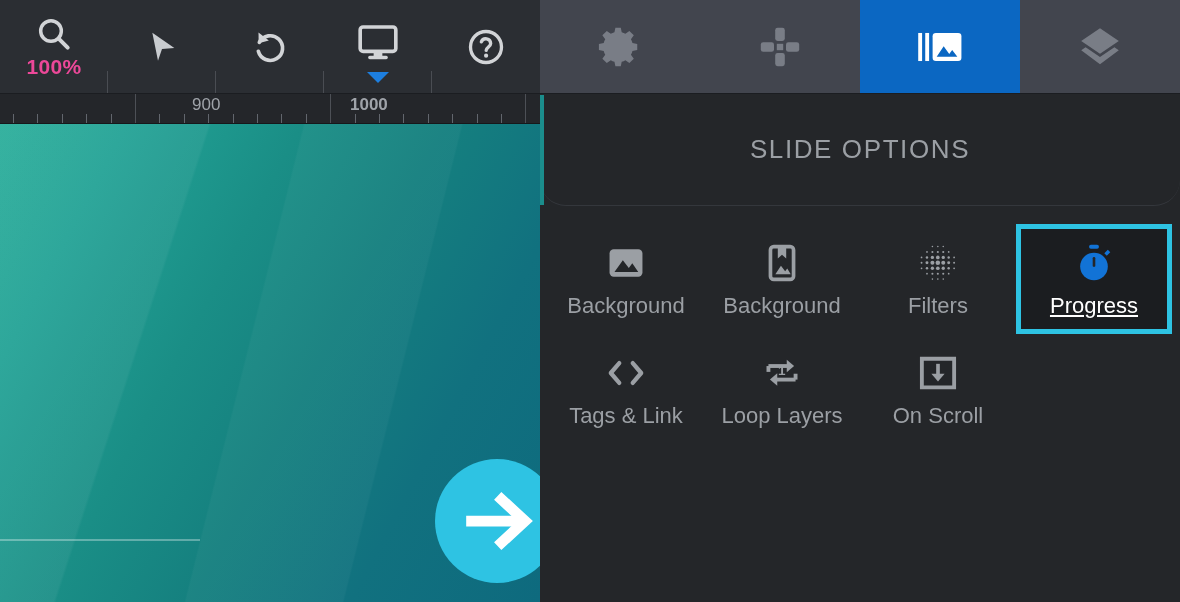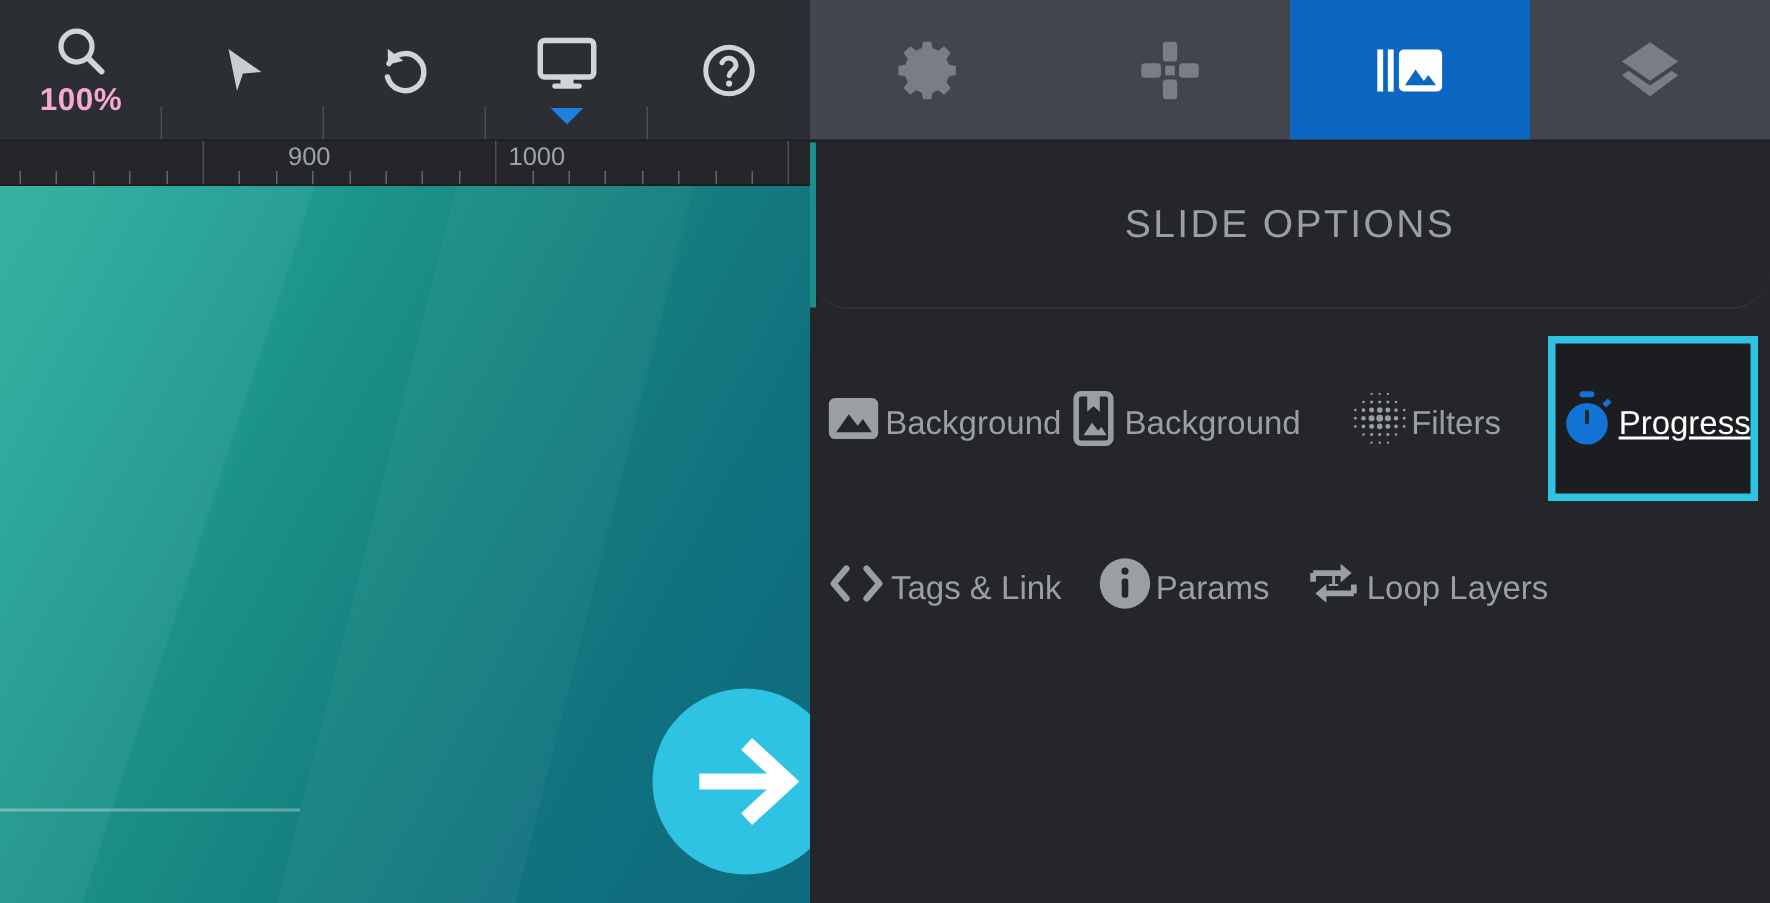--- a/index.html
+++ b/index.html
@@ -26,21 +26,21 @@
     display:flex; align-items:stretch;
     border-bottom:1px solid #1b1d21;
   }
   .tbtn{
     flex:1 1 0; height:100%;
     display:flex; flex-direction:column;
     align-items:center; justify-content:center;
     position:relative;
   }
   .tbtn .lbl{
-    color:#f9a8d4; font-size:21px; font-weight:bold;
+    color:#ec4899; font-size:21px; font-weight:bold;
     letter-spacing:.3px; margin-top:1px;
   }
   .tdiv{
     position:absolute; bottom:0; width:1px; height:22px; background:#4a4d53;
   }
   .tab-r{
     flex:1 1 0; height:100%;
     display:flex; align-items:center; justify-content:center;
   }
   .tab-r.active{ background:#0b67c2; }
@@ -123,21 +123,21 @@
     background:#1b8d8c;
   }
   #grid{
     display:grid;
     grid-template-columns:repeat(4,1fr);
     padding:18px 8px 0 8px;
     row-gap:0;
   }
   .opt{
     height:110px;
-    display:flex; 
+    display:flex; flex-direction:column;
     align-items:center; justify-content:center;
     position:relative;
   }
   .opt .ic{
     height:48px; display:flex; align-items:center; justify-content:center;
   }
   .opt .nm{
     color:#9b9fa4; font-size:22px; margin-top:6px; white-space:nowrap;
   }
   .opt.sel{
@@ -272,21 +272,21 @@
     <div class="minor" style="left: 281px;"></div>
     <div class="minor" style="left: 306px;"></div>
     <div class="minor" style="left: 355px;"></div>
     <div class="minor" style="left: 379px;"></div>
     <div class="minor" style="left: 403px;"></div>
     <div class="minor" style="left: 428px;"></div>
     <div class="minor" style="left: 452px;"></div>
     <div class="minor" style="left: 477px;"></div>
     <div class="minor" style="left: 501px;"></div>
     <div class="rlabel" style="left: 144px; margin-left: 48px;">900</div>
-    <div class="rlabel" style="left: 339px;">1000</div>
+    <div class="rlabel" style="left: 350px; font-weight: bold;">1000</div>
   </div>
 
 <div id="canvas">
   <div class="sheen"></div>
   <div class="sheen2"></div>
   <div id="hairline"></div>
 
   <div id="cta">
     <span>
       <svg width="86" height="86" viewBox="0 0 24 24">
@@ -381,36 +381,36 @@
         <span class="ic">
           <svg width="46" height="40" viewBox="0 0 26 20">
       <path d="M9.2 4.4 L4.4 10.0 L9.2 15.6" fill="none" stroke="#9b9fa4" stroke-width="2.4" stroke-linecap="round" stroke-linejoin="round"></path>
       <path d="M16.8 4.4 L21.6 10.0 L16.8 15.6" fill="none" stroke="#9b9fa4" stroke-width="2.4" stroke-linecap="round" stroke-linejoin="round"></path>
     </svg>
         </span>
         <span class="nm">Tags &amp; Link</span>
       </div>
       <div class="opt">
         <span class="ic">
-          <svg width="42" height="42" viewBox="0 0 24 24">
-      <circle cx="12" cy="12" r="9.6" fill="#9b9fa4"></circle>
-      <circle cx="12" cy="7.3" r="1.35" fill="#242629"></circle>
-      <rect x="10.75" y="10.1" width="2.5" height="7.3" rx="1.1" fill="#242629"></rect>
-    </svg>
-        </span>
-        <span class="nm">Params</span>
-      </div>
-      <div class="opt">
-        <span class="ic">
           <svg width="44" height="42" viewBox="0 0 24 22">
       <path d="M4.6 7.2 H16.4" fill="none" stroke="#9b9fa4" stroke-width="2.1"></path>
       <path d="M4.6 7.2 V10.4" fill="none" stroke="#9b9fa4" stroke-width="2.1"></path>
       <path d="M14.6 3.8 L18.6 7.2 L14.6 10.6 Z" fill="#9b9fa4"></path>
       <path d="M19.4 14.6 H7.6" fill="none" stroke="#9b9fa4" stroke-width="2.1"></path>
       <path d="M19.4 14.6 V11.4" fill="none" stroke="#9b9fa4" stroke-width="2.1"></path>
       <path d="M9.4 11.2 L5.4 14.6 L9.4 18.0 Z" fill="#9b9fa4"></path>
       <text x="11.9" y="12.0" font-family="Liberation Sans, sans-serif" font-size="7.4" font-weight="bold" fill="#9b9fa4" text-anchor="middle">1</text>
     </svg>
         </span>
         <span class="nm">Loop Layers</span>
       </div>
+      <div class="opt">
+        <span class="ic">
+          <svg width="44" height="42" viewBox="0 0 24 22">
+      <path d="M3.2 3.2 H20.8 V18.8 H3.2 Z" fill="none" stroke="#9b9fa4" stroke-width="2.1"></path>
+      <rect x="11.0" y="6.0" width="2.0" height="6.6" fill="#9b9fa4"></rect>
+      <path d="M8.4 11.4 L12.0 15.6 L15.6 11.4 Z" fill="#9b9fa4"></path>
+    </svg>
+        </span>
+        <span class="nm">On Scroll</span>
+      </div>
     </div>
 </div>
 
 </body></html>

